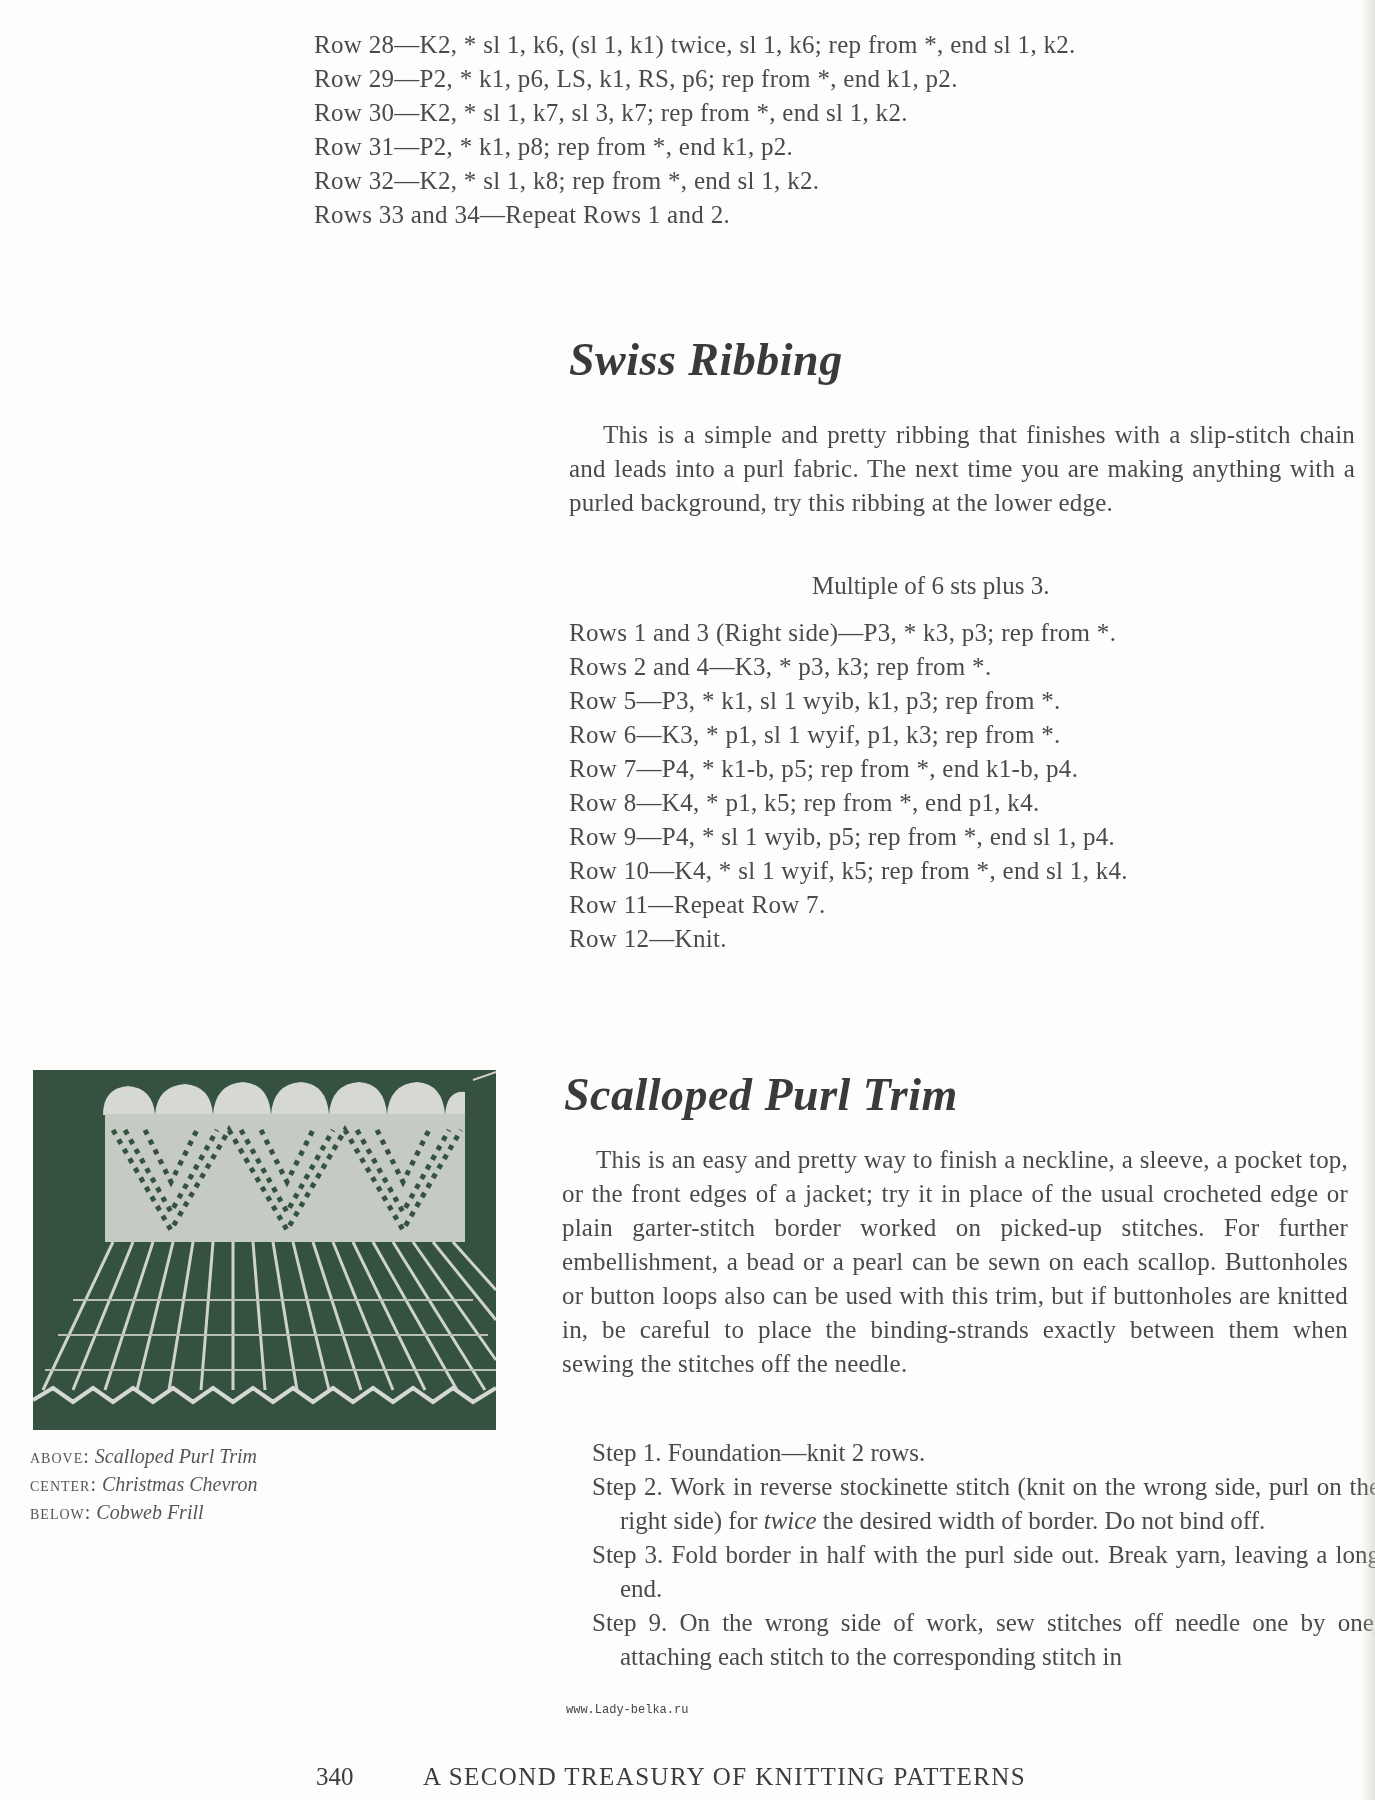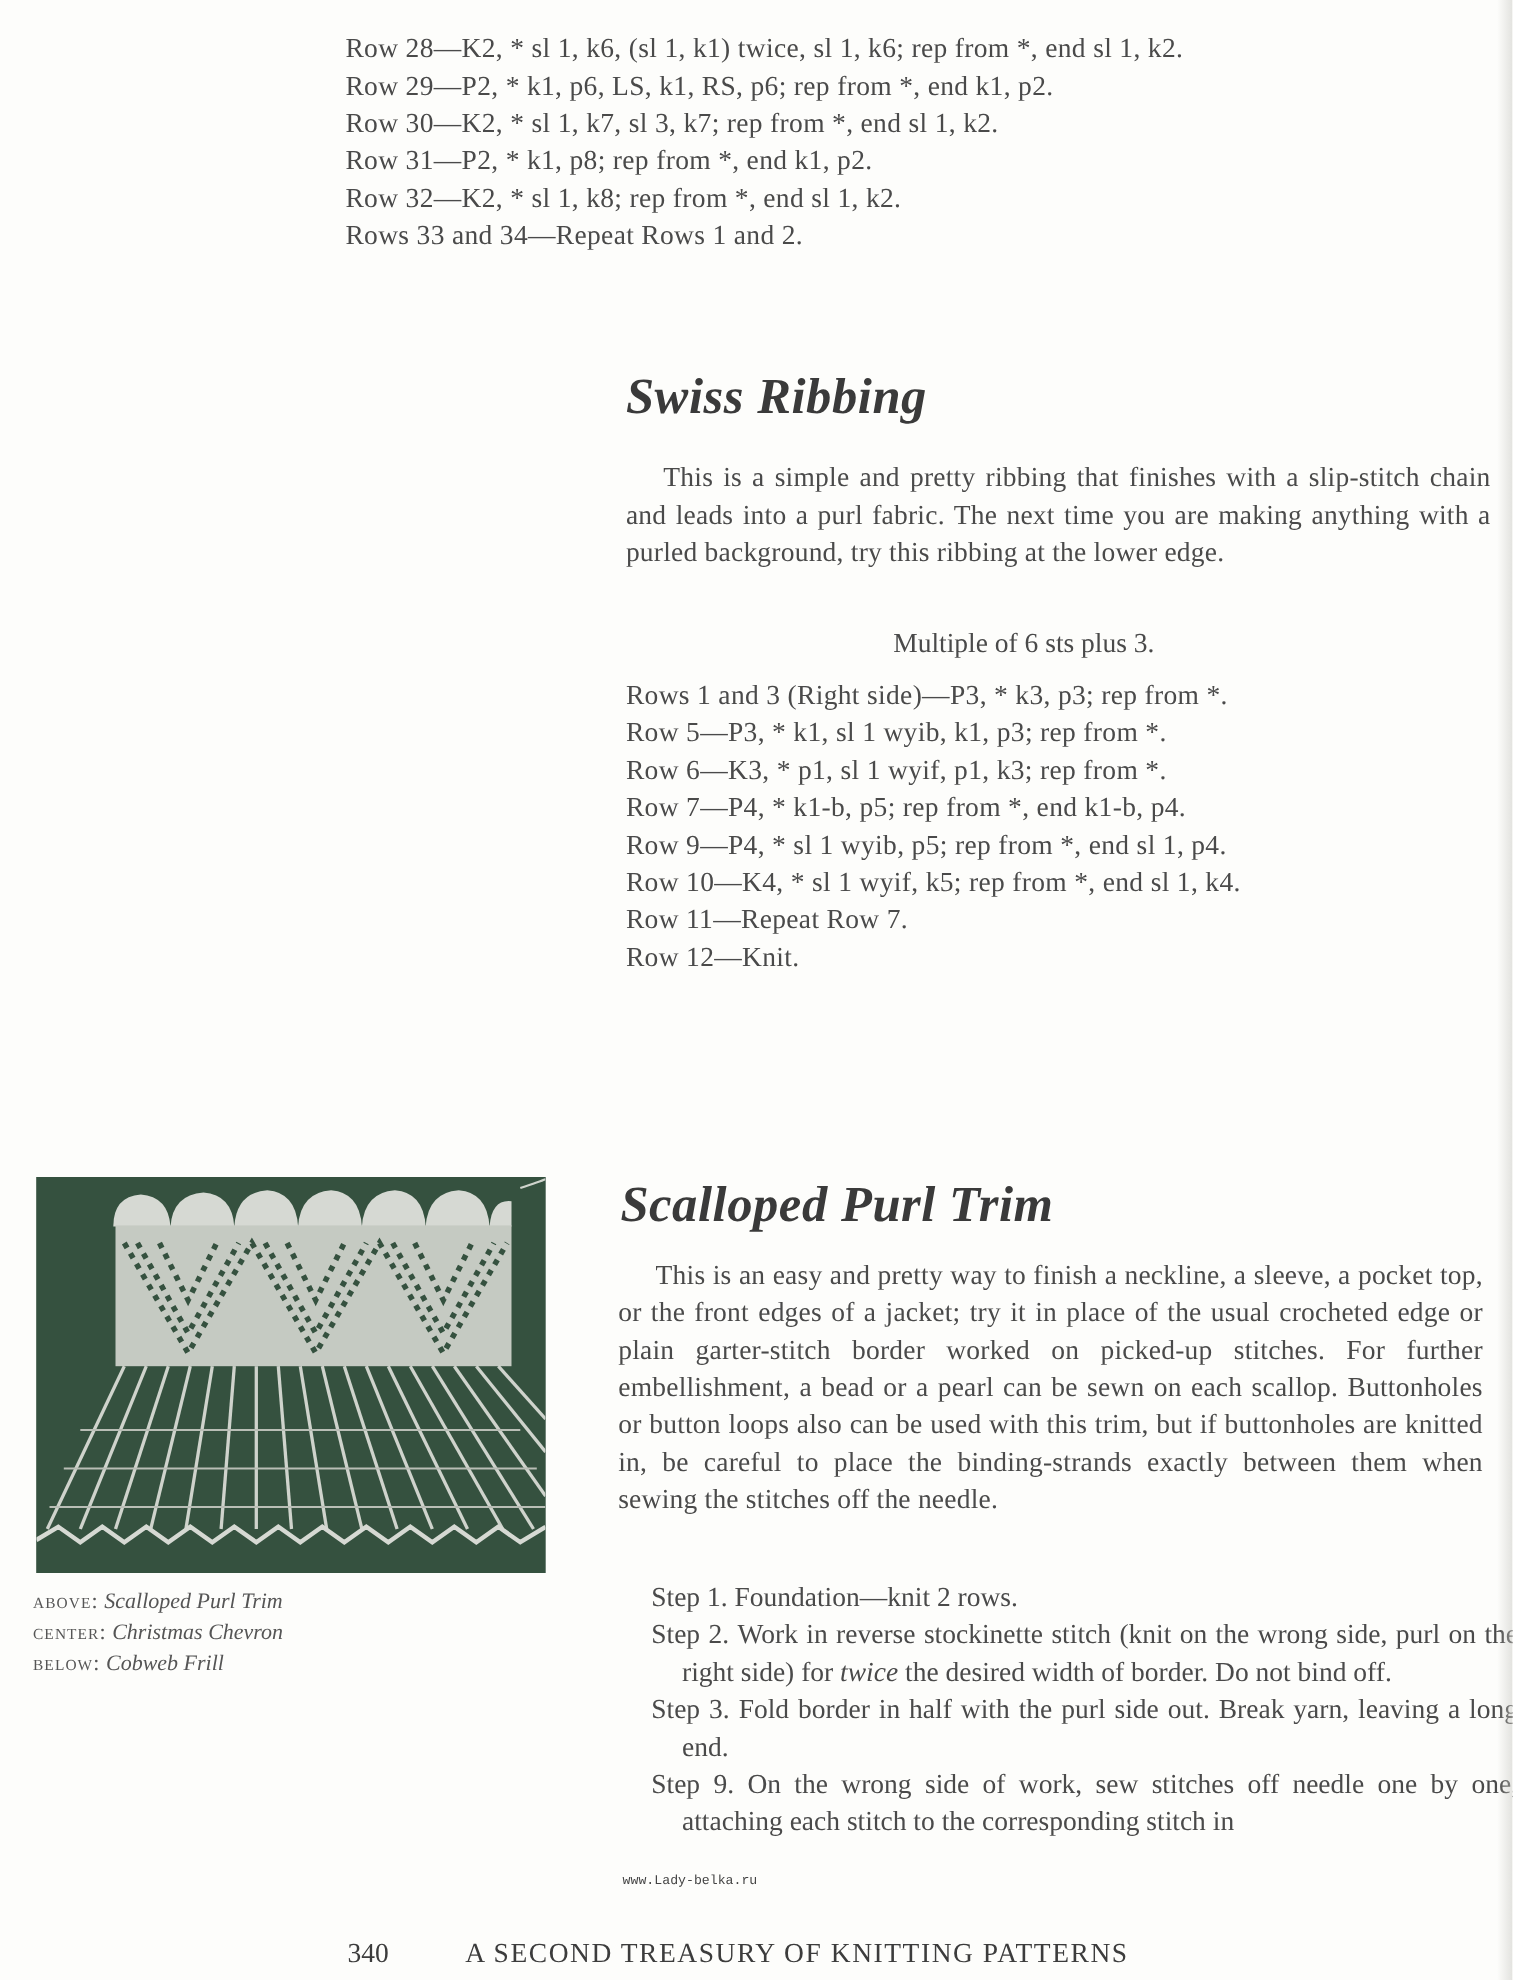--- a/index.html
+++ b/index.html
@@ -50,23 +50,25 @@
   <div class="line">Row 31—P2, * k1, p8; rep from *, end k1, p2.</div>
   <div class="line">Row 32—K2, * sl 1, k8; rep from *, end sl 1, k2.</div>
   <div class="line">Rows 33 and 34—Repeat Rows 1 and 2.</div>
 </div>
 
 <h2 class="title" style="left:569px; top:333px;">Swiss Ribbing</h2>
 <div class="para" style="left:569px; top:418px; width:786px; text-indent:34px;">This is a simple and pretty ribbing that finishes with a slip-stitch chain and leads into a purl fabric. The next time you are making anything with a purled background, try this ribbing at the lower edge.</div>
 <div class="center-line" style="left:812px; top:572px;">Multiple of 6 sts plus 3.</div>
 <div class="abs" style="left:569px; top:616px;">
   <div class="line">Rows 1 and 3 (Right side)—P3, * k3, p3; rep from *.</div>
+  <div class="line">Rows 2 and 4—K3, * p3, k3; rep from *.</div>
   <div class="line">Row 5—P3, * k1, sl 1 wyib, k1, p3; rep from *.</div>
   <div class="line">Row 6—K3, * p1, sl 1 wyif, p1, k3; rep from *.</div>
   <div class="line">Row 7—P4, * k1-b, p5; rep from *, end k1-b, p4.</div>
+  <div class="line">Row 8—K4, * p1, k5; rep from *, end p1, k4.</div>
   <div class="line">Row 9—P4, * sl 1 wyib, p5; rep from *, end sl 1, p4.</div>
   <div class="line">Row 10—K4, * sl 1 wyif, k5; rep from *, end sl 1, k4.</div>
   <div class="line">Row 11—Repeat Row 7.</div>
   <div class="line">Row 12—Knit.</div>
 </div>
 
 <div class="photo" title="Knitted swatch: scalloped purl trim above, chevron lace center, cobweb frill below">
   <svg width="463" height="360" viewBox="0 0 463 360">
     <rect x="0" y="0" width="463" height="360" fill="#35513f"></rect>
 

